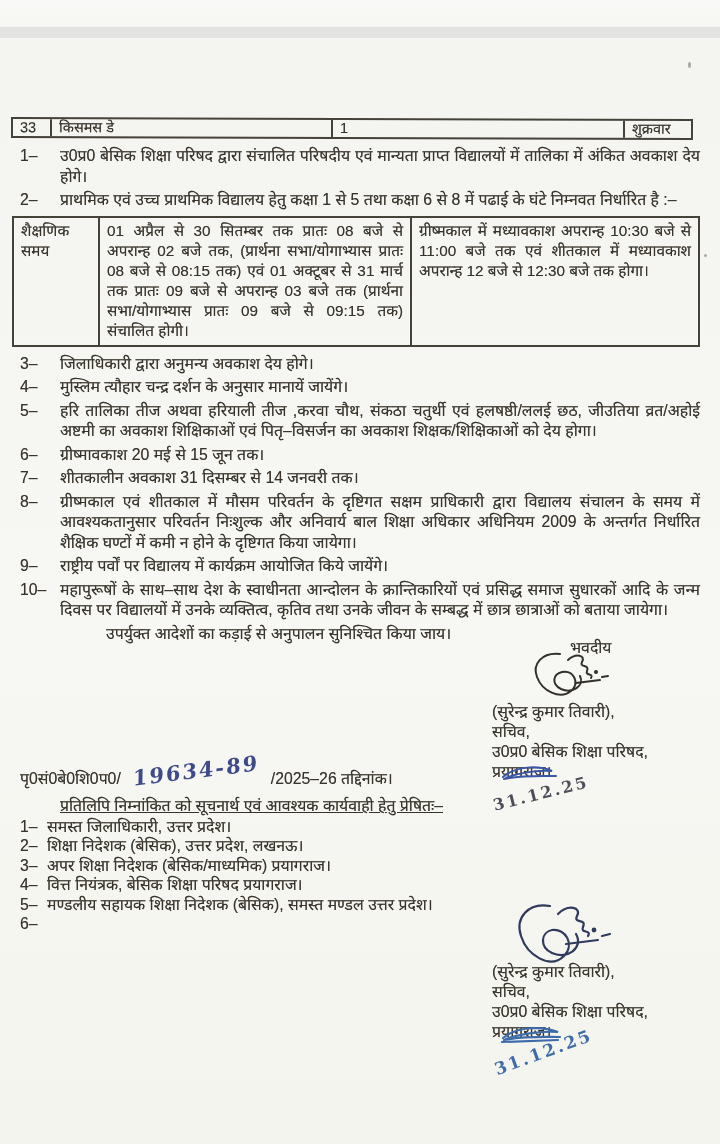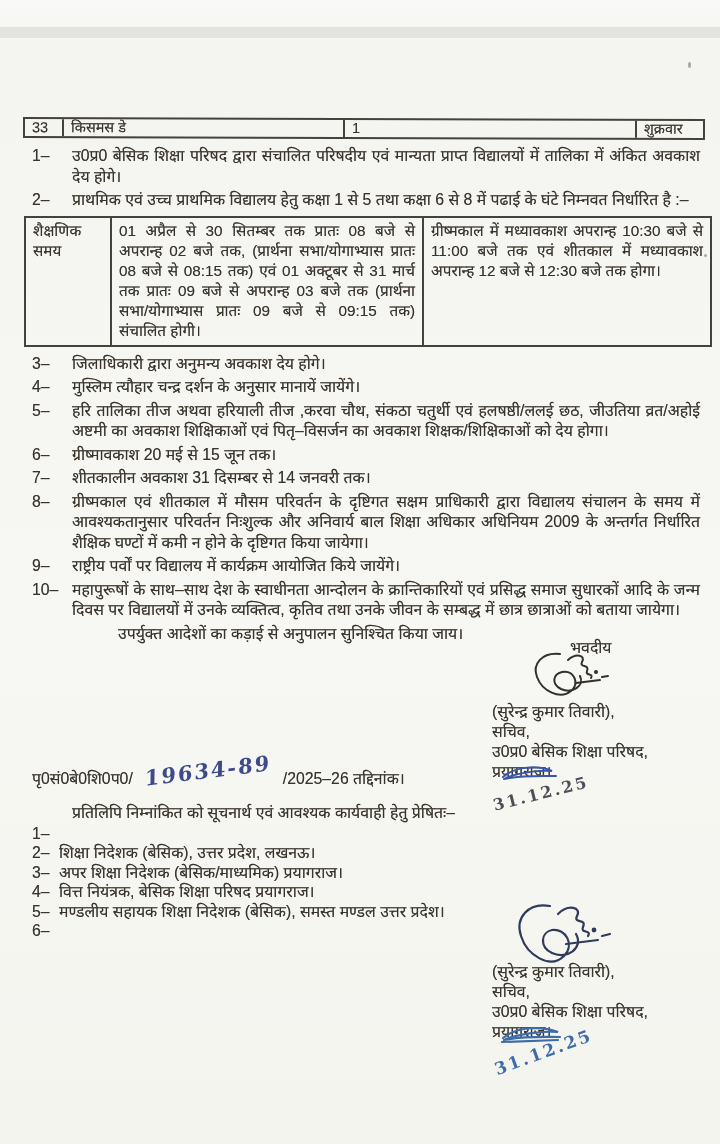--- a/index.html
+++ b/index.html
@@ -9,21 +9,21 @@
     background:#ececea;
   }
   .page{
     position:relative;width:720px;height:1144px;overflow:hidden;
     background:linear-gradient(180deg,#fafaf8 0%,#f4f4f0 4%,#f7f7f3 55%,#f4f4ef 100%);
     color:#38342c;
   }
   .scan-band{position:absolute;left:0;width:720px;height:11px;top:27px;background:#e3e3e2;}
   .speck{position:absolute;border-radius:50%;background:#6f6c66;opacity:.55;}
   .content{
-    position:absolute;top:118px;left:12px;right:0;padding:0 18px 0 20px;
+    position:absolute;top:118px;left:0;right:0;padding:0 18px 0 20px;
     font-size:15.8px;line-height:20.5px;
     text-shadow:0 0 .6px rgba(62,56,44,.55);
   }
   
   .hdr-table{
     display:flex;width:682px;margin-left:-9px;
     border:2px solid #45423a;height:21px;box-sizing:border-box;
     font-size:14.5px;line-height:17px;transform:rotate(.15deg);
   }
   .hdr-cell{box-sizing:border-box;padding:0 0 0 7px;white-space:nowrap;overflow:hidden;}
@@ -48,21 +48,21 @@
   .ref-line{display:flex;align-items:flex-end;margin-top:119px;height:26px;}
   .hand{
     font-family:"DejaVu Serif","Liberation Serif",serif;
     text-shadow:none;font-weight:bold;
   }
   .hand-number{
     display:inline-block;width:150px;text-align:center;
     transform:rotate(-7deg) skewX(-8deg);transform-origin:center;
     font-size:21px;color:#3e4b88;letter-spacing:2px;position:relative;top:-8px;
   }
-  .copy-line{padding-left:40px;margin-top:14px;}
+  .copy-line{padding-left:40px;margin-top:7px;text-decoration:underline;}
   .copy-item{display:flex;line-height:19.5px;}
   .copy-item .num{flex:none;width:27px;}
   
   .sig{position:absolute;width:215px;text-align:left;font-size:15.8px;line-height:20px;
        text-shadow:0 0 .6px rgba(62,56,44,.55);color:#38342c;}
   .sig-top{top:638px;left:492px;}
   .sig-bottom{top:962px;left:492px;}
   .sig .scribble{position:absolute;}
   .sig-top .scribble1{top:12px;left:38px;}
   .sig-bottom .scribble2{top:-62px;left:20px;}
@@ -150,20 +150,21 @@
     <div class="ref-line">
       <span>पृ0सं0बे0शि0प0/</span>
       <span class="hand hand-number">19634-89</span>
       <span>/2025–26 तद्दिनांक।</span>
     </div>
 
     <div class="copy-line">प्रतिलिपि निम्नांकित को सूचनार्थ एवं आवश्यक कार्यवाही हेतु प्रेषितः–</div>
 
     <div class="copy-item">
       <span class="num">1–</span>
+      <span>समस्त जिलाधिकारी, उत्तर प्रदेश।</span>
     </div>
     <div class="copy-item">
       <span class="num">2–</span>
       <span>शिक्षा निदेशक (बेसिक), उत्तर प्रदेश, लखनऊ।</span>
     </div>
     <div class="copy-item">
       <span class="num">3–</span>
       <span>अपर शिक्षा निदेशक (बेसिक/माध्यमिक) प्रयागराज।</span>
     </div>
     <div class="copy-item">

